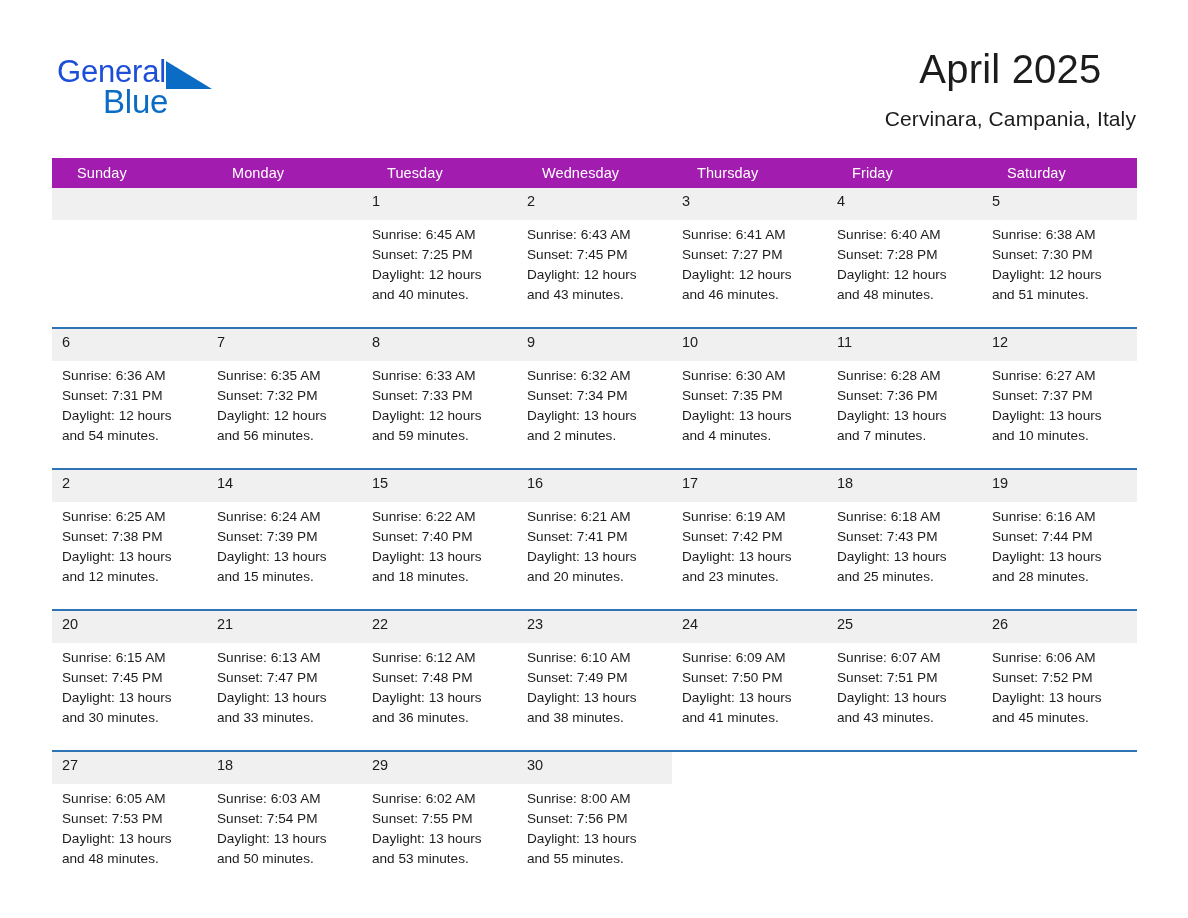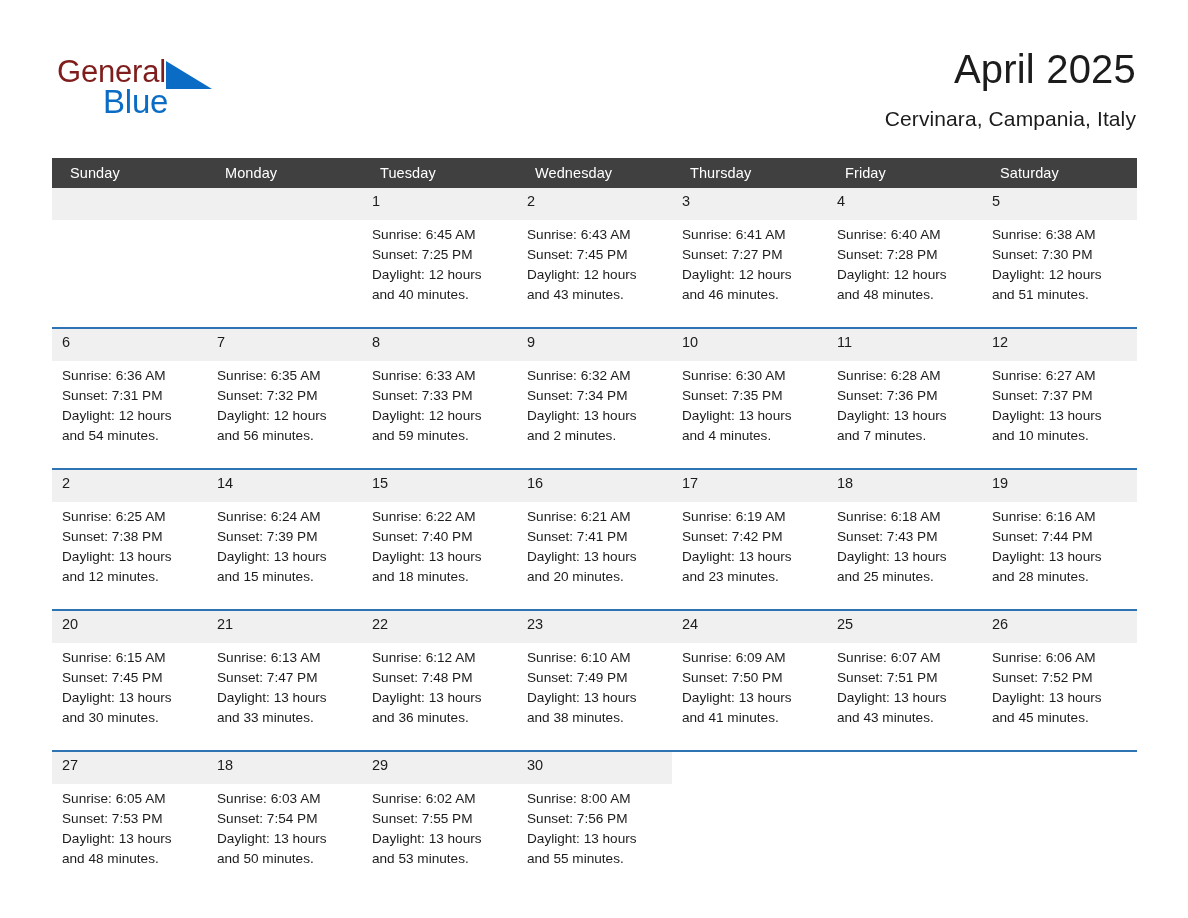--- a/index.html
+++ b/index.html
@@ -40,21 +40,21 @@
   }
   .logo-row1 {
     position: absolute;
     left: 0;
     top: 0;
     height: 34px;
     white-space: nowrap;
   }
   .logo-general {
     font-size: 31px;
-    color: #7f1d1d;
+    color: #1d4ed8;
     letter-spacing: -0.2px;
     line-height: 34px;
     display: inline-block;
     vertical-align: top;
   }
   .logo-triangle {
     display: inline-block;
     vertical-align: top;
     margin-left: 0px;
     margin-top: 6px;
@@ -75,20 +75,21 @@
     top: 46px;
     text-align: right;
   }
   .month-title {
     font-size: 40px;
     color: #1c1c1c;
     line-height: 46px;
     font-weight: normal;
     margin: 0;
     letter-spacing: 0.2px;
+    text-align: center;
   }
   .location {
     font-size: 21px;
     color: #1c1c1c;
     line-height: 26px;
     margin-top: 14px;
     letter-spacing: 0.1px;
     text-align: right;
   }
 
@@ -96,26 +97,26 @@
   .calendar {
     position: absolute;
     left: 52px;
     top: 158px;
     width: 1085px;
     border-collapse: collapse;
     table-layout: fixed;
   }
 
   .calendar th {
-    background: #404040;
+    background: #a21caf;
     color: #ffffff;
     font-size: 14.5px;
     font-weight: normal;
     text-align: left;
-    padding: 7px 0 7px 18px;
+    padding: 7px 0 7px 25px;
     height: 16px;
     vertical-align: middle;
     letter-spacing: 0.1px;
   }
 
   .calendar td {
     vertical-align: top;
     padding: 0;
     width: 155px;
   }

